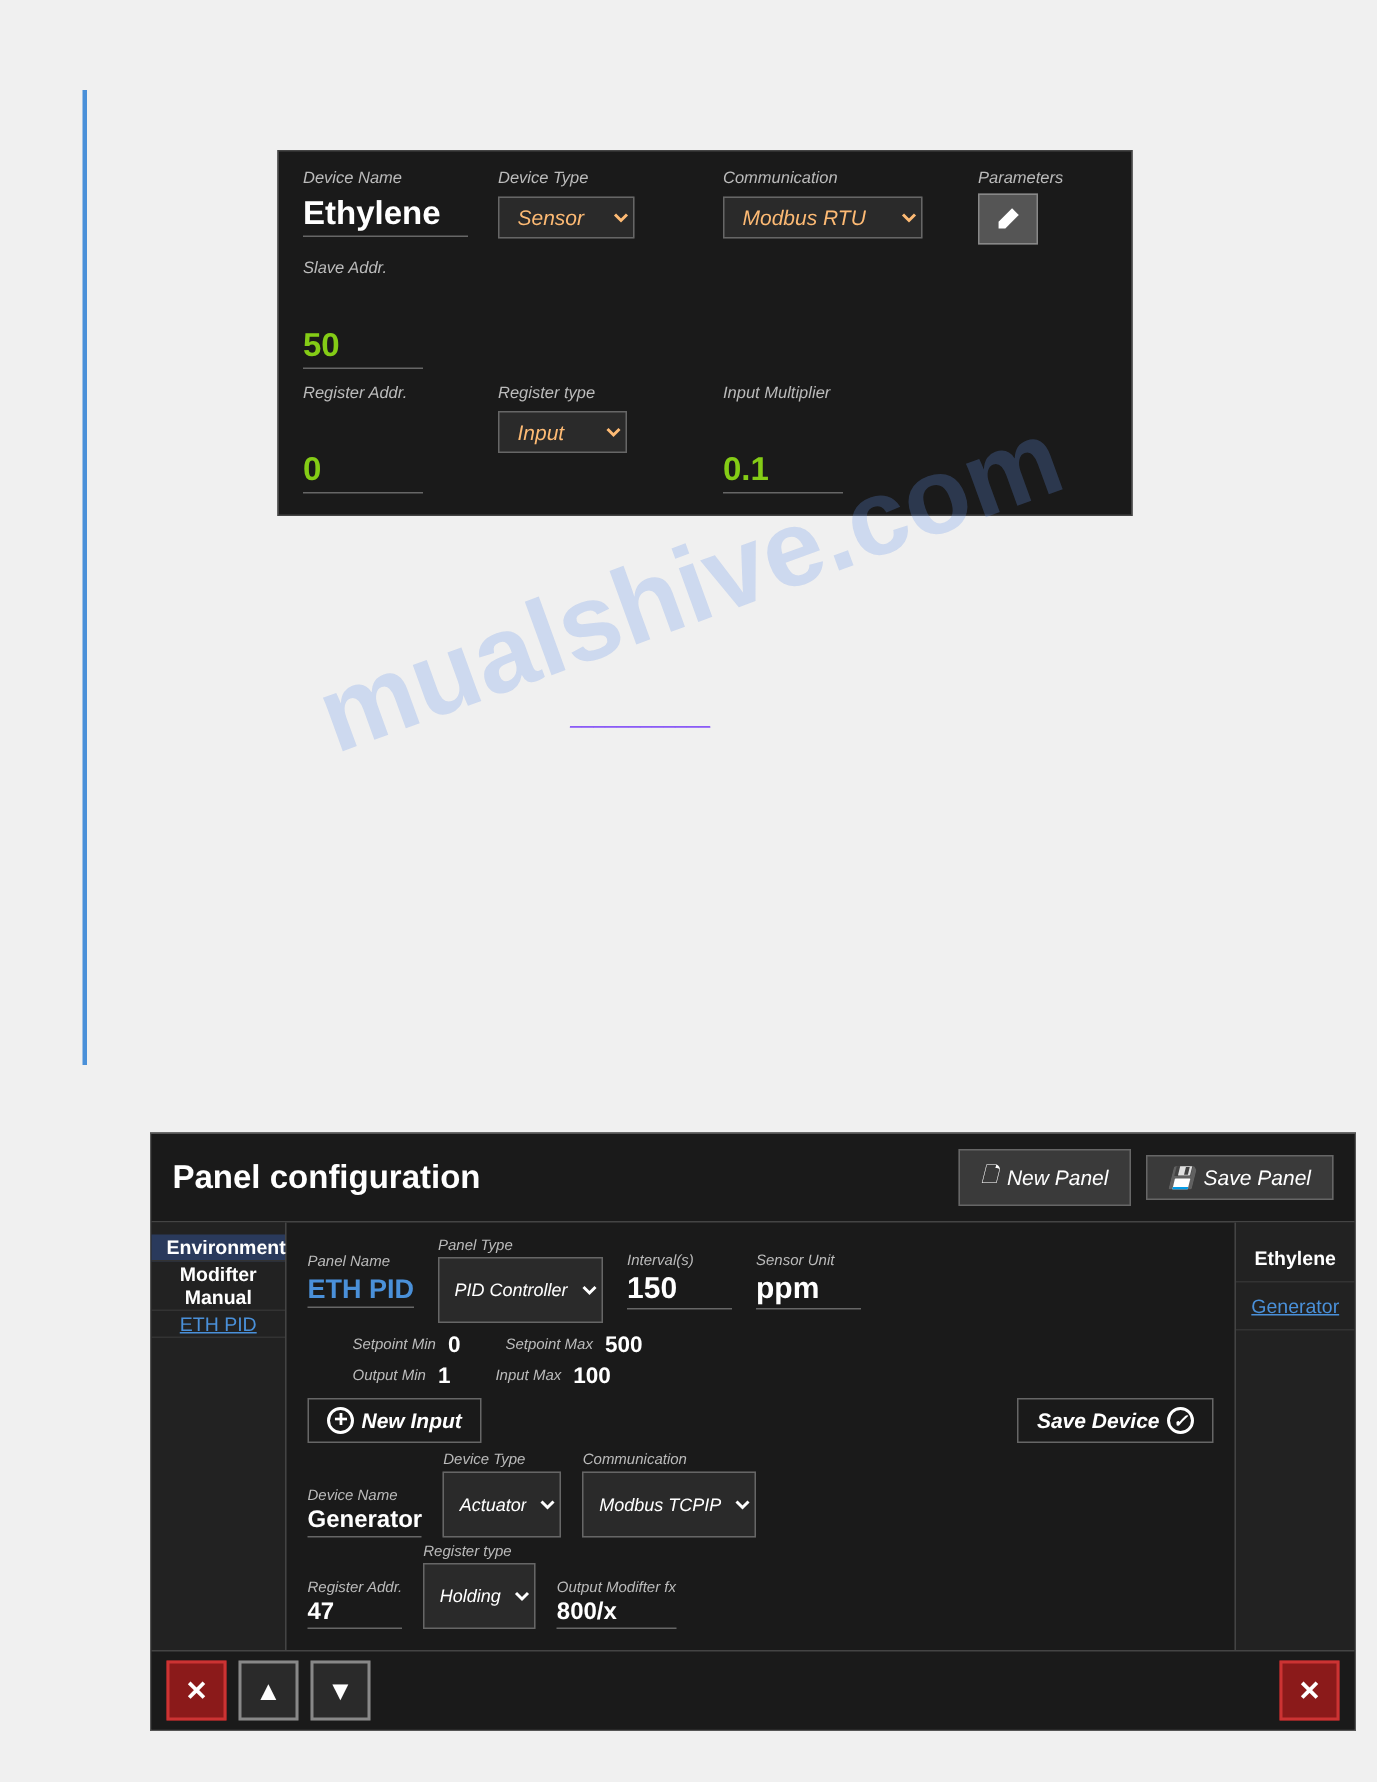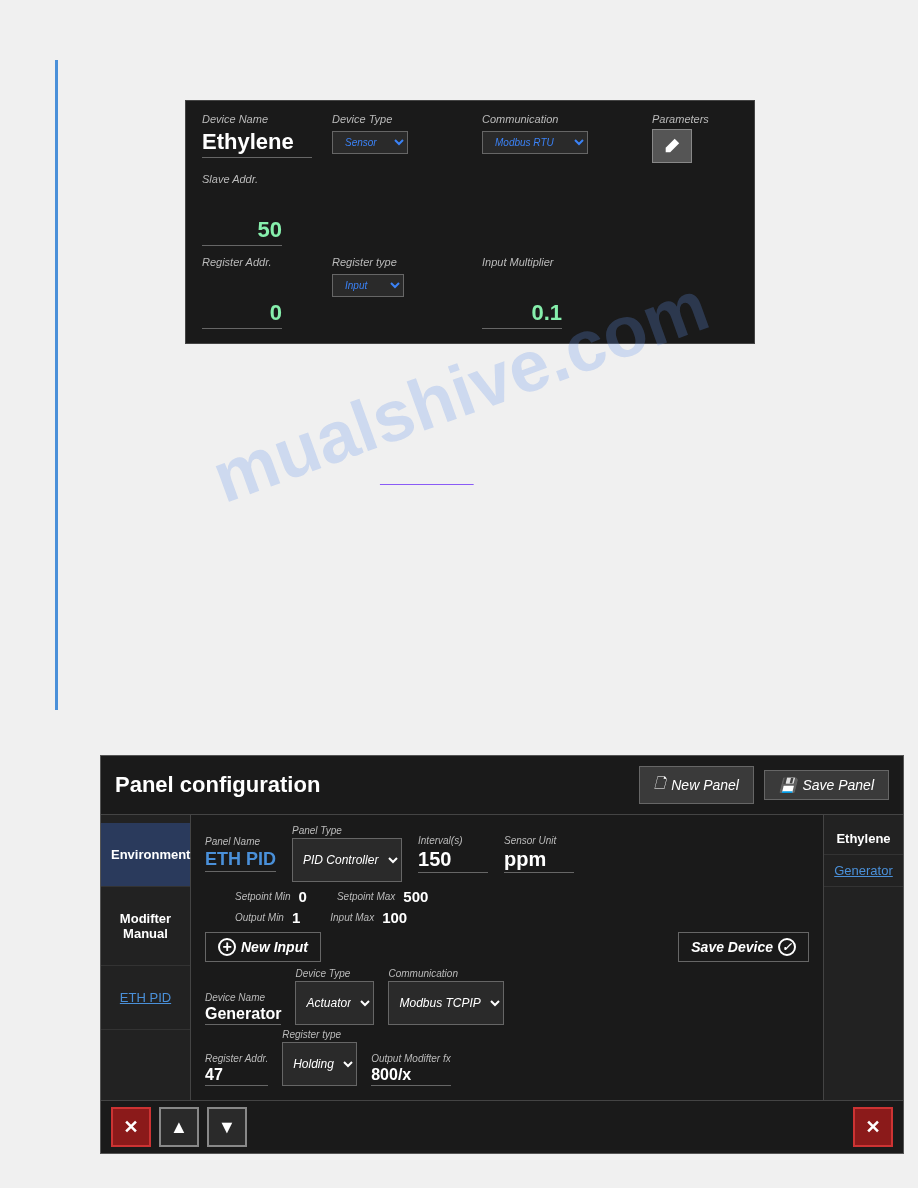--- a/index.html
+++ b/index.html
@@ -69,24 +69,24 @@
       padding-bottom: 2px;
       min-width: 80px;
     }
 
     .field-value.large {
       font-size: 22px;
     }
 
     select.dark-select {
       background: #2a2a2a;
-      color: #3b82f6;
+      color: #fdba74;
       border: 1px solid #666;
       padding: 4px 8px;
-      font-size: 10px;
+      font-size: 14px;
       font-style: italic;
       cursor: pointer;
       margin-top: 2px;
     }
 
     .edit-btn {
       background: #555;
       border: 1px solid #888;
       width: 40px;
       height: 34px;
@@ -114,23 +114,23 @@
     .top-panel .row3 {
       display: flex;
       gap: 20px;
       align-items: flex-start;
       margin-top: 10px;
     }
 
     .slave-value {
       font-size: 22px;
       font-weight: bold;
-      color: #86efac;
+      color: #84cc16;
       border-bottom: 1px solid #666;
-      text-align: right;
+      text-align: left;
       width: 80px;
       padding-bottom: 2px;
       margin-top: 32px;
     }
 
     .col-reg-addr { min-width: 110px; }
     .col-reg-type { min-width: 130px; }
     .col-input-mult { min-width: 150px; }
 
     
@@ -195,21 +195,21 @@
     .left-sidebar {
       width: 90px;
       background: #222;
       border-right: 1px solid #444;
       padding: 8px 0;
       display: flex;
       flex-direction: column;
     }
 
     .sidebar-item {
-      padding: 24px 10px;
+      padding: 1px 10px;
       font-size: 13px;
       font-weight: bold;
       color: #fff;
       cursor: pointer;
       text-align: center;
       border-bottom: 1px solid #333;
     }
 
     .sidebar-item.active {
       background: #2a3a5c;

